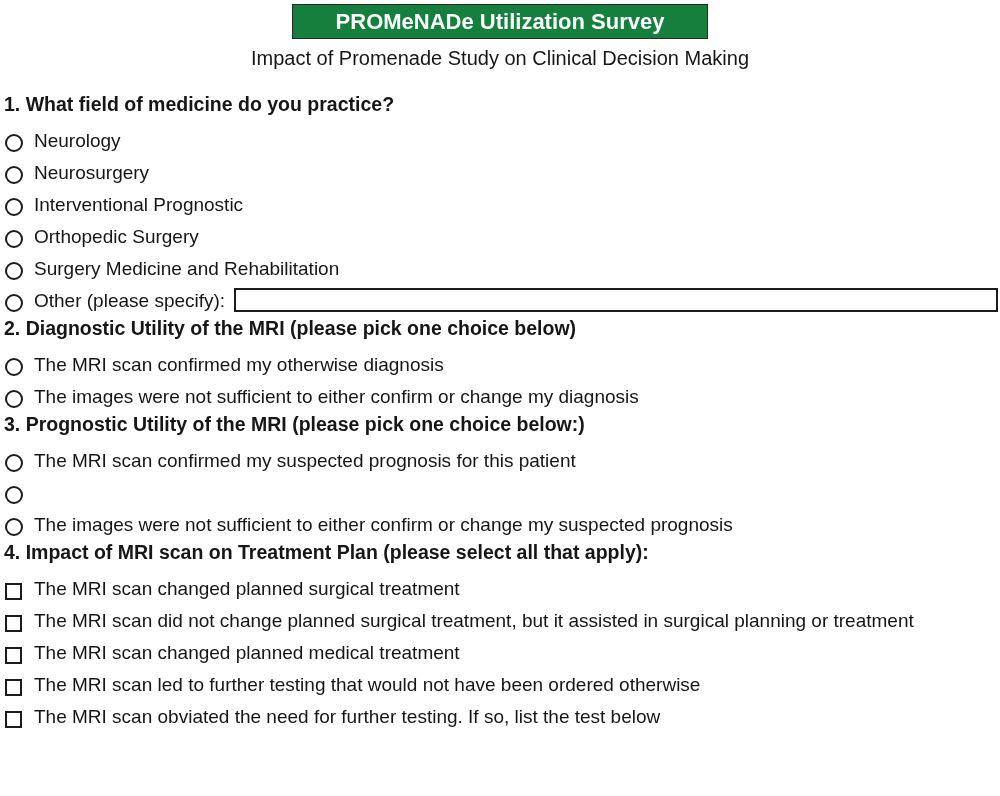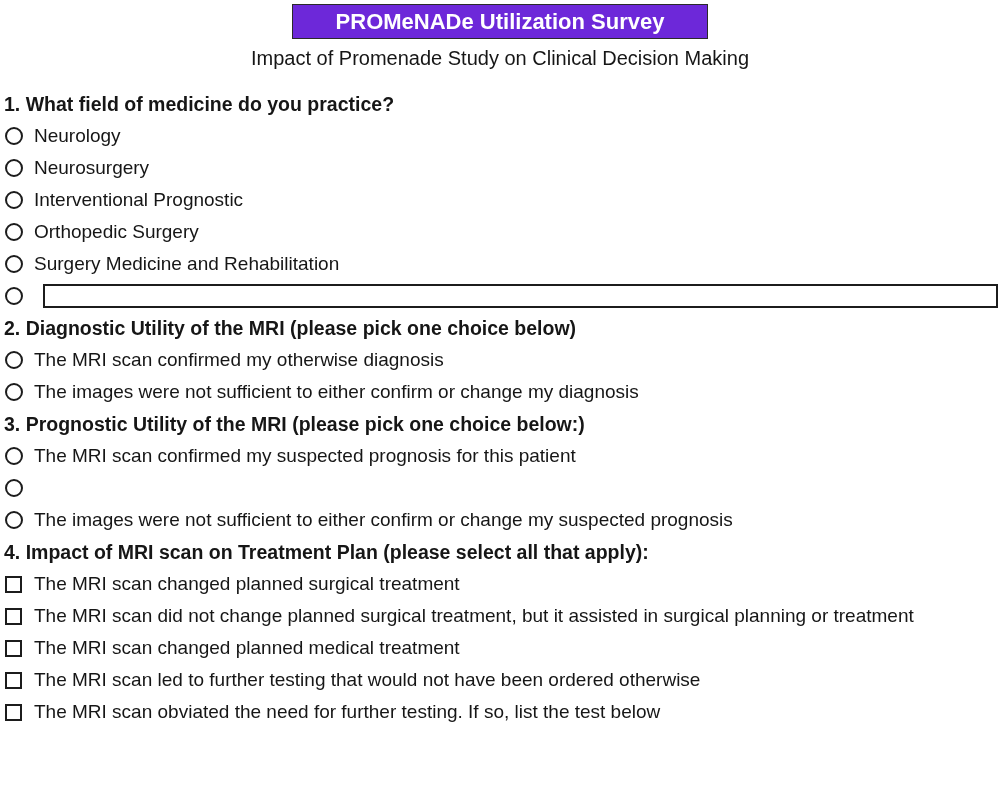--- a/index.html
+++ b/index.html
@@ -3,34 +3,34 @@
 <meta charset="utf-8">
 <style>
   html,body { margin:0; padding:0; }
   body {
     width:1000px; height:796px; background:#ffffff;
     font-family:"Liberation Sans", sans-serif; color:#161616;
     overflow:hidden;
   }
   .title-bar {
     width:414px; height:33px; margin:5px auto 0;
-    background:#6d28d9; color:#ffffff;
+    background:#15803d; color:#ffffff;
     display:flex; align-items:center; justify-content:center;
     font-weight:bold; font-size:22px;
     box-shadow:0 0 0 1px #2a2a2a;
   }
   .subtitle {
     text-align:center; font-weight:normal; font-size:20px; margin-top:9px;
   }
   .content { padding:18px 2px 0 4px; }
   .q-heading {
     height:32px; display:flex; align-items:center;
     font-weight:bold; font-size:19.5px; white-space:nowrap;
   }
-  .row { height:32px; display:flex; align-items:center; }
+  .row { height:32px; display:flex; align-items:flex-end; }
   .radio {
     box-sizing:border-box; width:18px; height:18px;
     border:2px solid #1c1c1c; border-radius:50%;
     flex:0 0 auto; margin:0 11px 0 1px; background:#fff;
   }
   .checkbox {
     box-sizing:border-box; width:17px; height:17px;
     border:2px solid #1c1c1c;
     flex:0 0 auto; margin:0 12px 0 1px; background:#fff;
   }
@@ -71,20 +71,21 @@
     <div class="row">
       <span class="radio"></span>
       <span class="opt-label">Orthopedic Surgery</span>
     </div>
     <div class="row">
       <span class="radio"></span>
       <span class="opt-label">Surgery Medicine and Rehabilitation</span>
     </div>
     <div class="row">
       <span class="radio"></span>
+      <span class="opt-label">Other (please specify):</span>
       <input type="text" class="text-input" value="" style="">
     </div>
 
     <div class="q-heading">2. Diagnostic Utility of the MRI (please pick one choice below)</div>
     <div class="row">
       <span class="radio"></span>
       <span class="opt-label">The MRI scan confirmed my otherwise diagnosis</span>
     </div>
     <div class="row">
       <span class="radio"></span>

